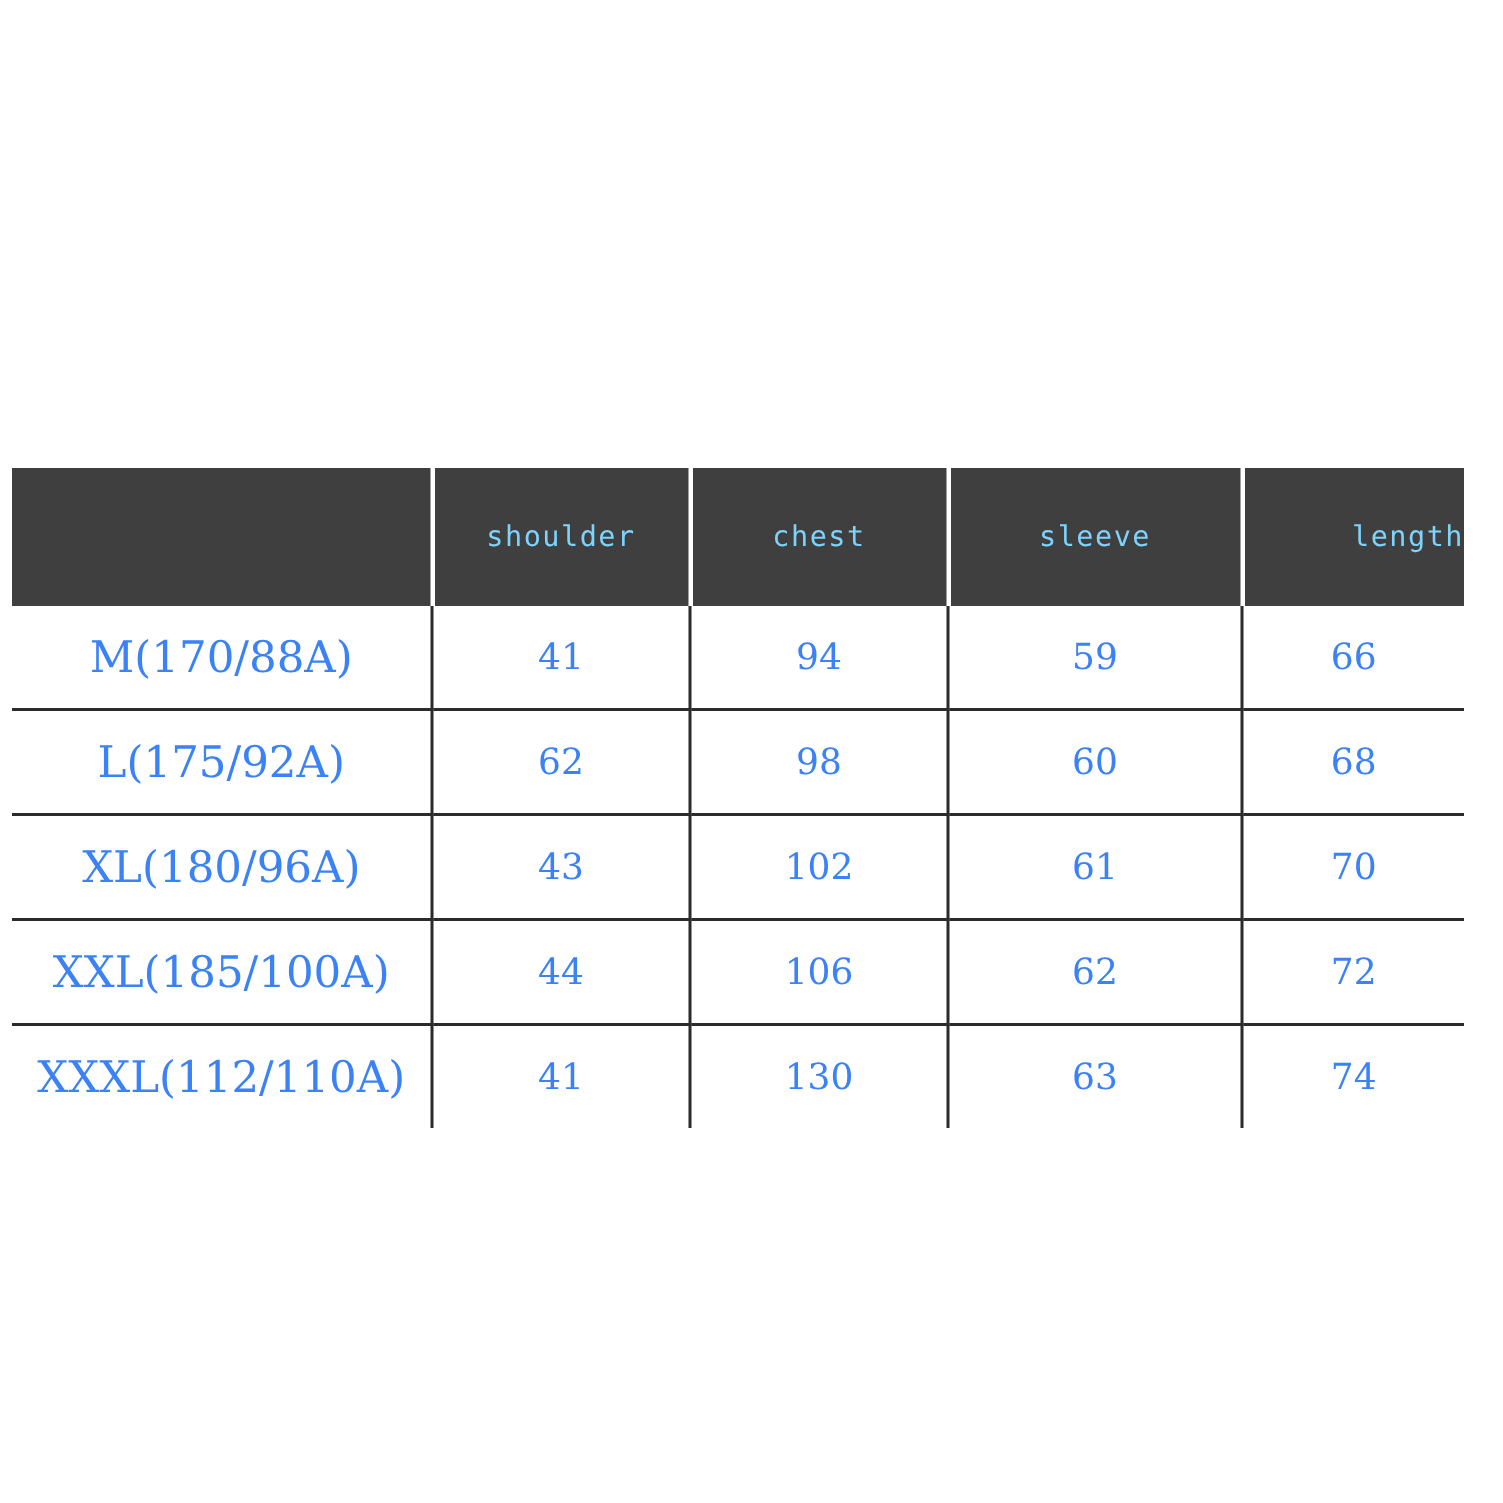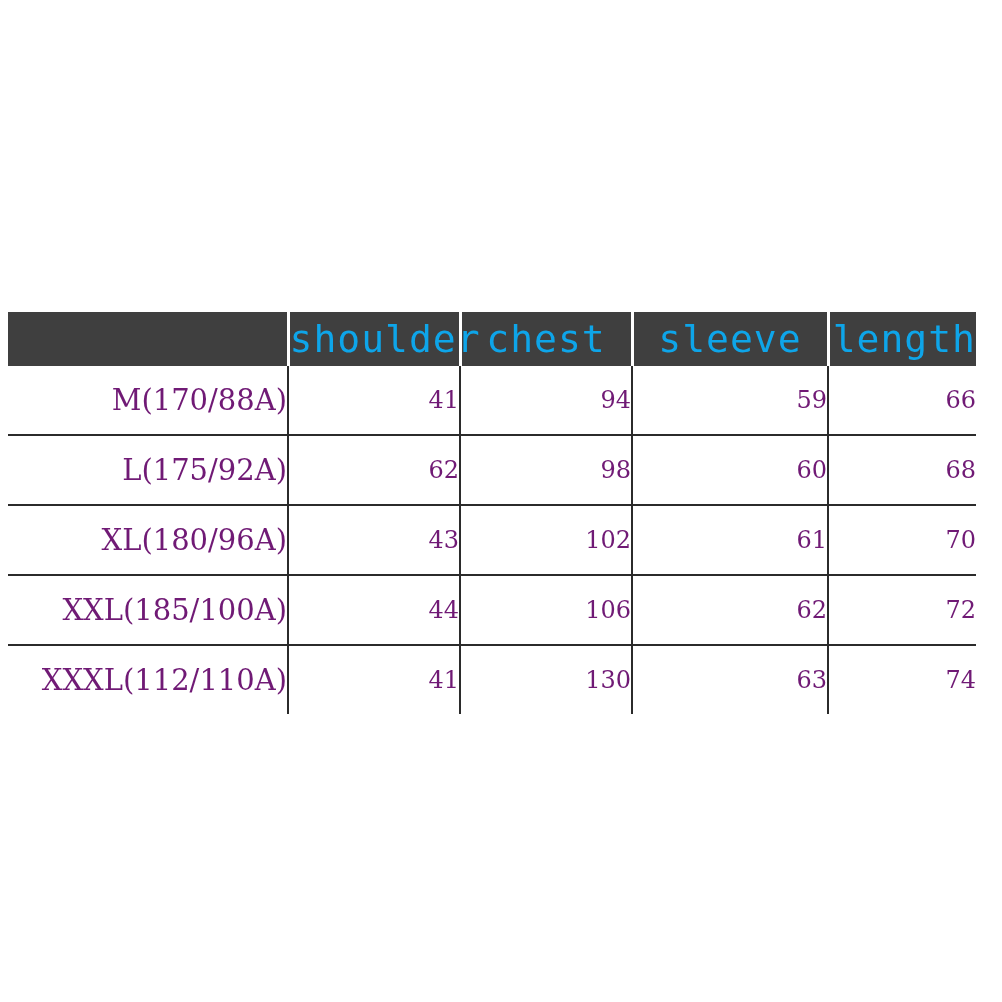--- a/index.html
+++ b/index.html
@@ -28,45 +28,45 @@
     table-layout: fixed;
   }
   #size-table col.c-size   { width: 280px; }
   #size-table col.c-col    { width: 172px; }
   #size-table col.c-col2   { width: 172px; }
   #size-table col.c-col3   { width: 196px; }
   #size-table col.c-col4   { width: 148px; }
 
   #size-table thead th {
     background: #3f3f3f;
-    color: #0ea5e9;
+    color: #7dd3fc;
     font-family: "DejaVu Sans Mono", monospace;
-    font-size: 38px;
+    font-size: 19px;
     font-weight: normal;
     letter-spacing: 1px;
-    height: 54px;
+    height: 92px;
     vertical-align: middle;
     text-align: center;
     border-right: 3px solid #ffffff;
     padding: 0;
   }
   #size-table thead th.corner {
     border-right: 3px solid #ffffff;
   }
   #size-table thead th:last-child {
     border-right: none;
     text-align: right;
   }
 
   #size-table tbody td {
     height: 68px;
-    text-align: right;
+    text-align: center;
     vertical-align: middle;
     font-size: 30px;
-    color: #701a75;
+    color: #3b82f6;
     border-bottom: 2px solid #2b2b2b;
     border-right: 2px solid #2b2b2b;
     padding: 0;
     background: #ffffff;
   }
   #size-table tbody td:last-child {
     border-right: none;
   }
   #size-table tbody tr:last-child td {
     border-bottom: none;

